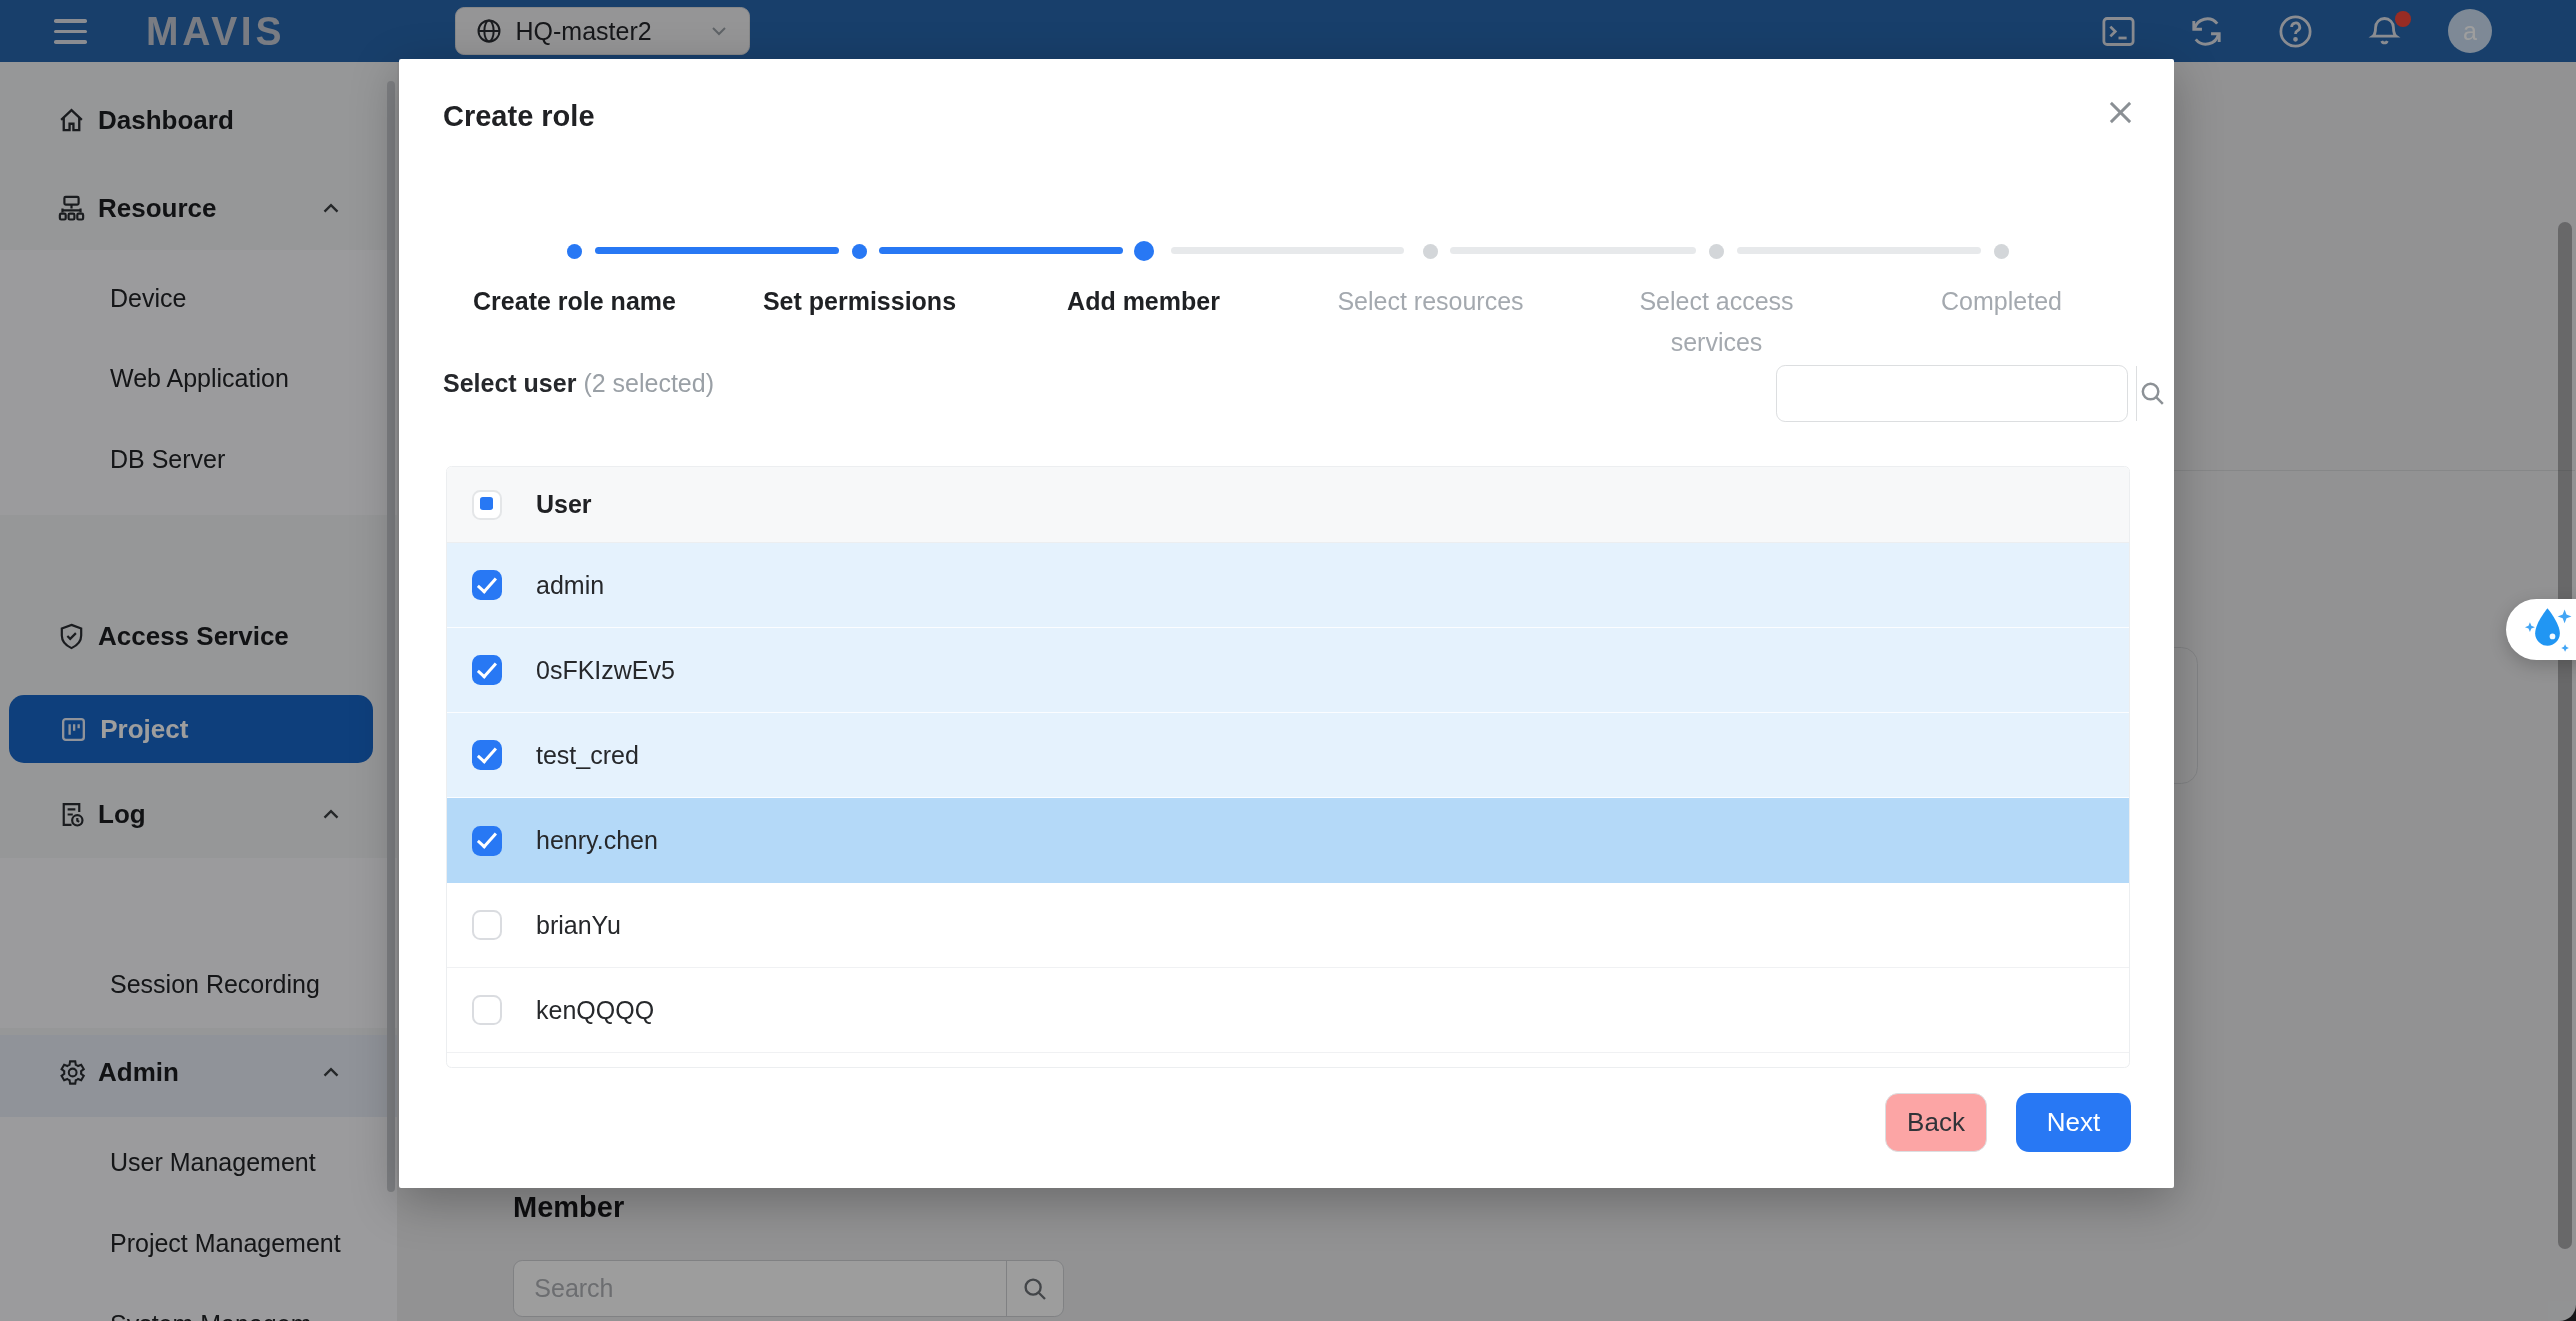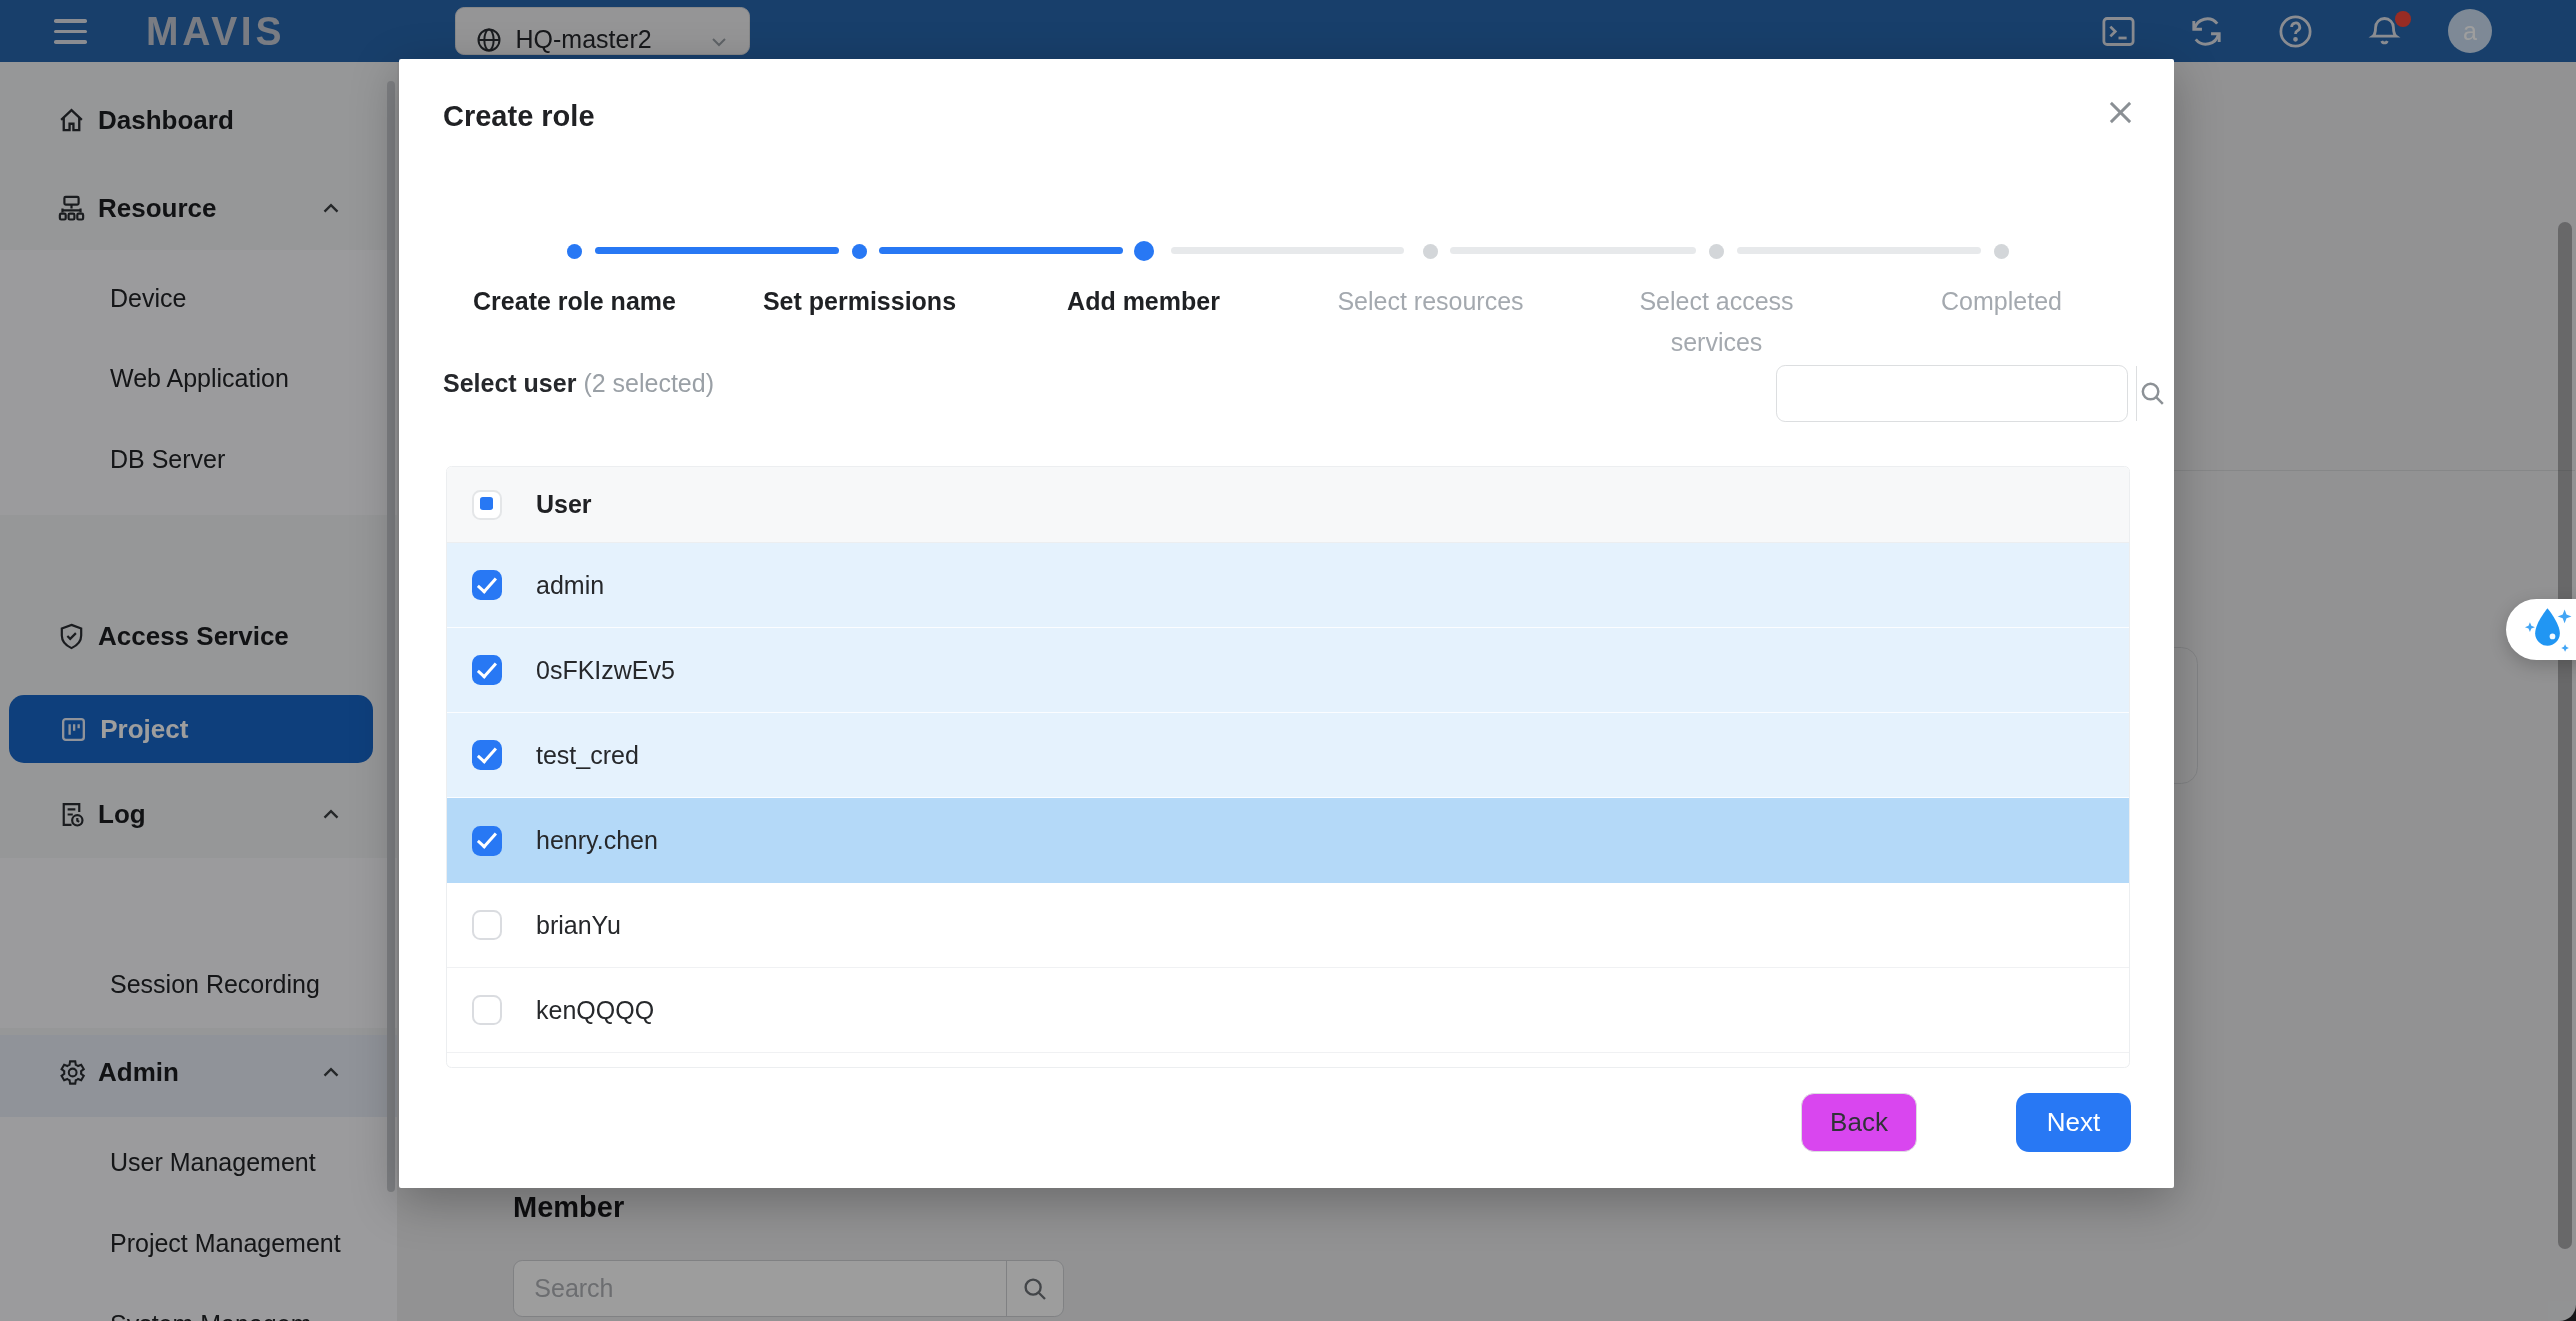--- a/index.html
+++ b/index.html
@@ -9,21 +9,21 @@
   *{box-sizing:border-box;margin:0;padding:0}
   html,body{width:2576px;height:1321px;overflow:hidden}
   body{font-family:"Liberation Sans","DejaVu Sans",sans-serif;position:relative;background:#ececee;color:#202124}
 
   
   .topbar{position:absolute;left:0;top:0;width:2576px;height:62px;background:var(--topbar);z-index:1;display:flex;align-items:center}
   .hamburger{position:absolute;left:54px;top:13px;width:41px;height:37px;display:flex;flex-direction:column;justify-content:center;gap:6.5px;cursor:pointer}
   .hamburger span{display:block;width:33px;height:3.7px;border-radius:1.8px;background:#dfe3ea}
   .logo{position:absolute;left:146px;top:9.2px;font-size:39px;font-weight:800;letter-spacing:3.7px;color:#c3c9d3;font-stretch:condensed;transform:scaleY(1.05)}
   .switcher{position:absolute;left:455px;top:7.4px;height:48px;display:flex;background:#f1f1f3;border:0.9px solid #dadbde;border-radius:9.2px;overflow:hidden}
-  .switch-seg{display:flex;align-items:flex-end;gap:13px;padding:0 18.5px;cursor:pointer}
+  .switch-seg{display:flex;align-items:center;gap:13px;padding:0 18.5px;cursor:pointer}
   .seg1{width:293px}.seg2{width:373px;border-left:1.8px solid #d3d4d6}
   .switch-seg .lbl{font-size:25px;color:#26282c;flex:1 1 auto;white-space:nowrap}
   .chev{flex:0 0 auto}
   .tb-ico{position:absolute;top:9.2px;width:44px;height:44px;display:flex;align-items:center;justify-content:center;cursor:pointer}
   .avatar{position:absolute;left:2448px;top:9.2px;width:44px;height:44px;border-radius:50%;background:#cbdef2;display:flex;align-items:center;justify-content:center;font-size:25px;color:#ffffff;cursor:pointer}
   .bell-dot{position:absolute;left:2395px;top:11px;width:15.7px;height:15.7px;border-radius:50%;background:var(--dot-red)}
 
   
   .sidebar{position:absolute;left:0;top:62px;width:397px;height:1259px;background:#f3f4f6;z-index:1;overflow:hidden}
   .side-block{position:absolute;left:0;width:397px;background:#fbfbfd}
@@ -89,21 +89,21 @@
   .uhead .uname{font-weight:700;color:#202124}
 
   .cb{position:absolute;left:25px;width:30px;height:30px;border-radius:8.3px;cursor:pointer}
   .cb.unchecked{background:#fff;border:2.8px solid #dadce0}
   .cb.checked{background:var(--primary)}
   .cb.checked::after{content:'';position:absolute;left:10.2px;top:3.7px;width:7.4px;height:15.7px;border-right:3.7px solid #fff;border-bottom:3.7px solid #fff;transform:rotate(42deg)}
   .cb.indet{background:#fff;border:2.8px solid #e4e6e8}
   .cb.indet::after{content:'';position:absolute;left:5.5px;top:5.5px;width:13px;height:13px;border-radius:2.8px;background:var(--primary)}
 
   .btn{position:absolute;top:1034px;height:59px;border-radius:13px;font-size:26px;display:flex;align-items:center;justify-content:center;cursor:pointer}
-  .btn-back{left:1402px;width:116px;background:#d946ef;border:1.8px solid #dcdee0;color:#303338}
+  .btn-back{left:1486px;width:102px;background:#fca5a5;border:1.8px solid #dcdee0;color:#303338}
   .btn-next{left:1617px;width:115px;background:var(--primary);color:#fff}
 
   svg{display:block}
 </style>
 </head>
 <body>
 
 <div class="topbar">
   <div class="hamburger">
     <span></span>

